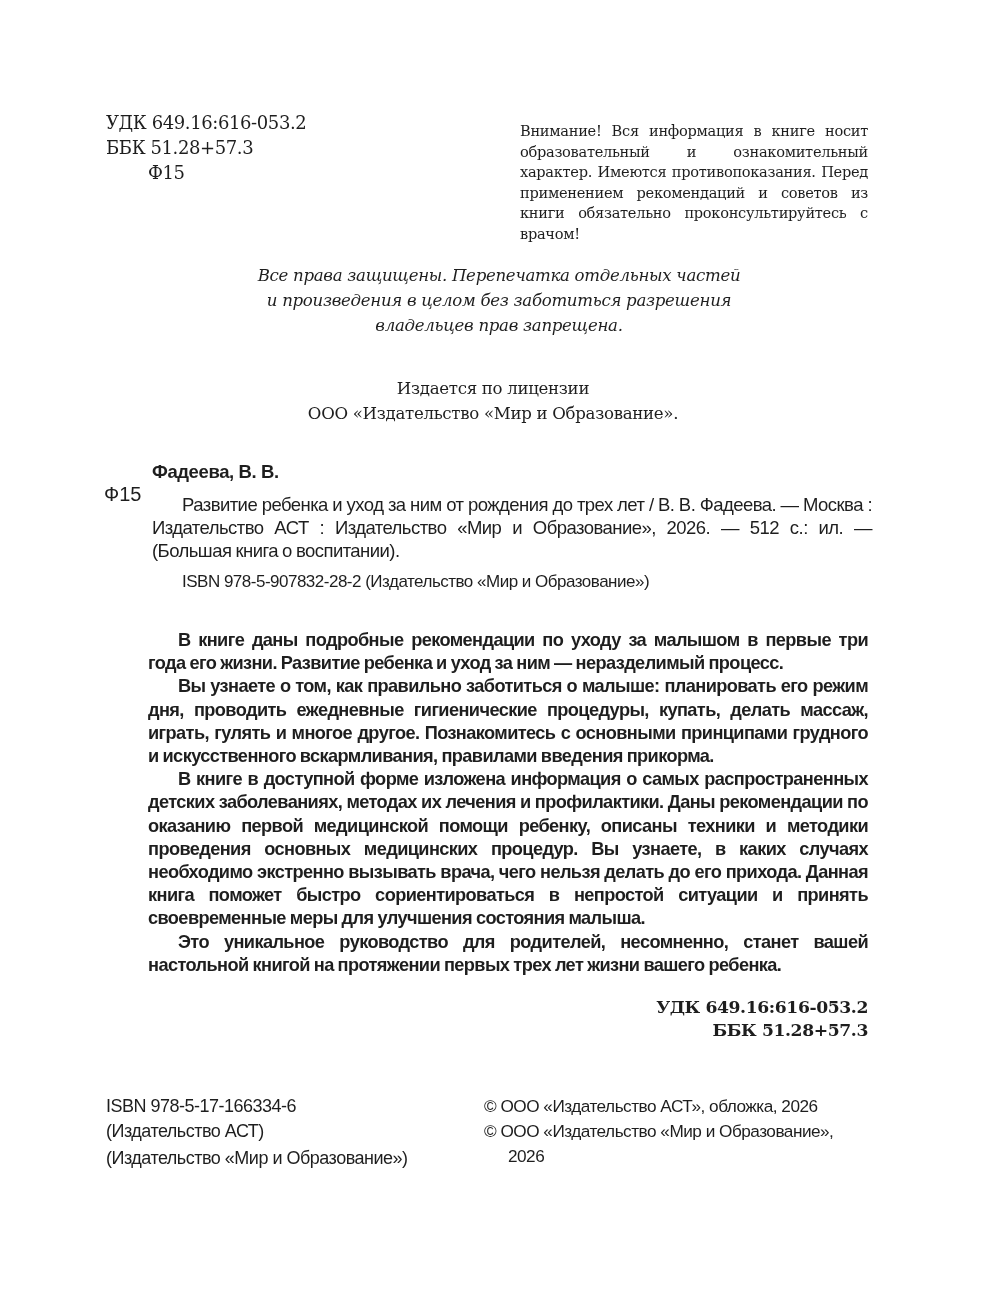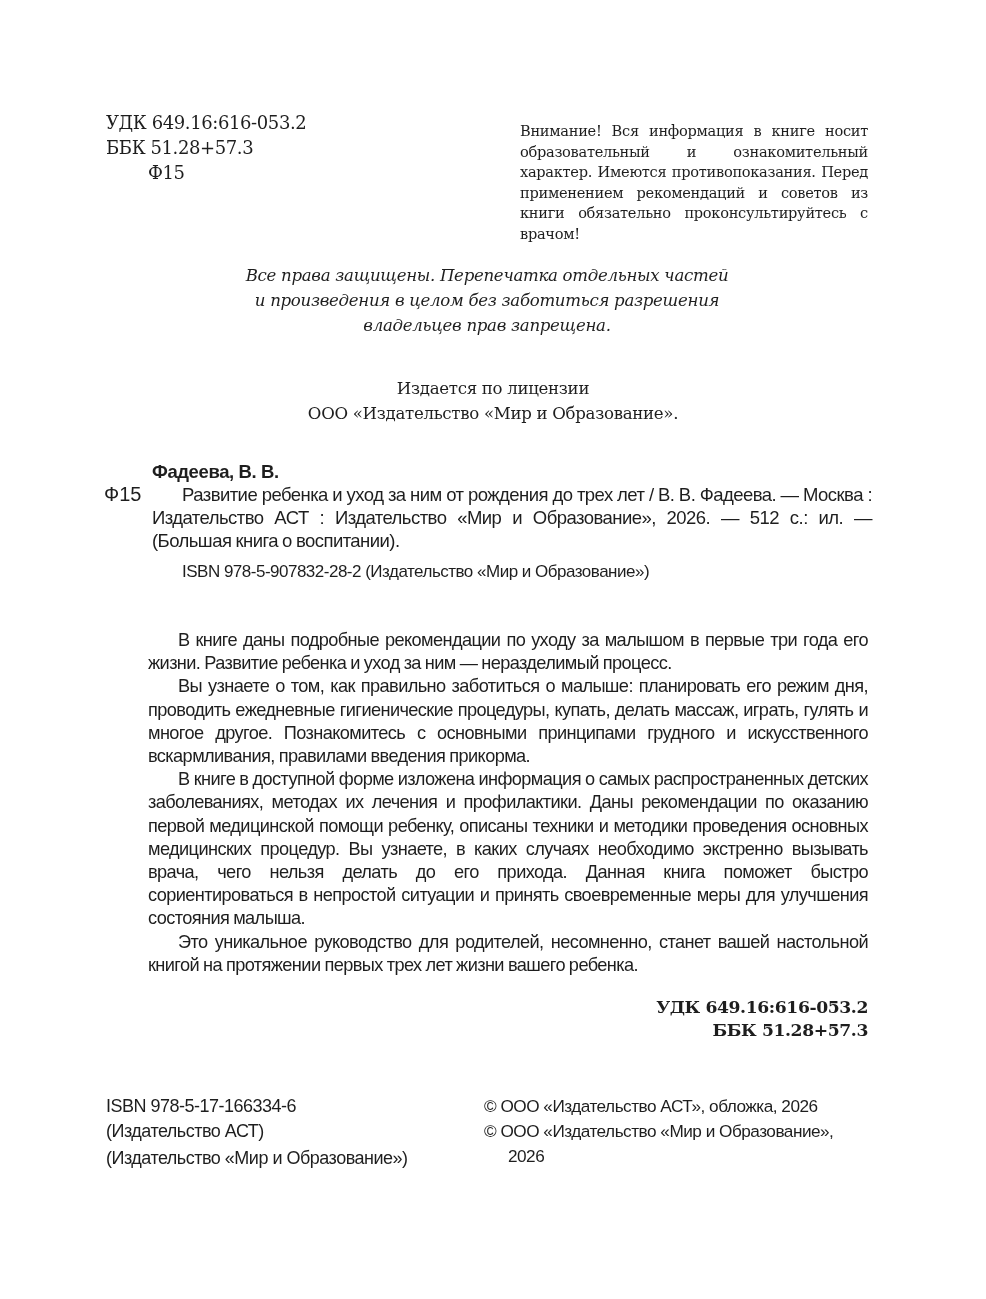--- a/index.html
+++ b/index.html
@@ -35,21 +35,21 @@
       line-height: 20.5px;
       text-align: justify;
       text-align-last: left;
       font-family: "DejaVu Serif", serif;
       letter-spacing: -0.3px;
       margin-top: 12px;
     }
 
     
     .rights {
-      left: 180px; top: 263px;
+      left: 192px; top: 263px;
       width: 614px;
       text-align: center;
       font-style: italic;
       font-size: 16.6px;
       line-height: 25px;
       font-family: "DejaVu Serif", serif;
       letter-spacing: -0.3px;
     }
 
     
@@ -77,21 +77,21 @@
       font-family: "Liberation Sans", sans-serif;
       font-size: 18.5px;
       letter-spacing: -0.4px;
     }
     .f15-left {
       left: 104px; top: 483px;
       font-family: "Liberation Sans", sans-serif;
       font-size: 20px;
     }
     .desc {
-      margin-top: 0px;
+      margin-top: 10px;
       text-indent: 30px;
       text-align: justify;
       letter-spacing: -0.55px;
       word-spacing: -0.5px;
     }
     .isbn-list {
       margin-top: 8px;
       padding-left: 30px;
       font-size: 17px;
       line-height: 24px;
@@ -100,20 +100,21 @@
 
     
     .abstract {
       left: 148px; top: 629px;
       width: 720px;
       font-family: "Liberation Sans", sans-serif;
       font-size: 18.2px;
       line-height: 23.2px;
       letter-spacing: -0.6px;
       word-spacing: -0.5px;
+      font-weight: bold;
     }
     .abstract p {
       margin: 0;
       text-indent: 30px;
       text-align: justify;
     }
 
     
     .classif-bottom {
       right: 118px; top: 996px;

